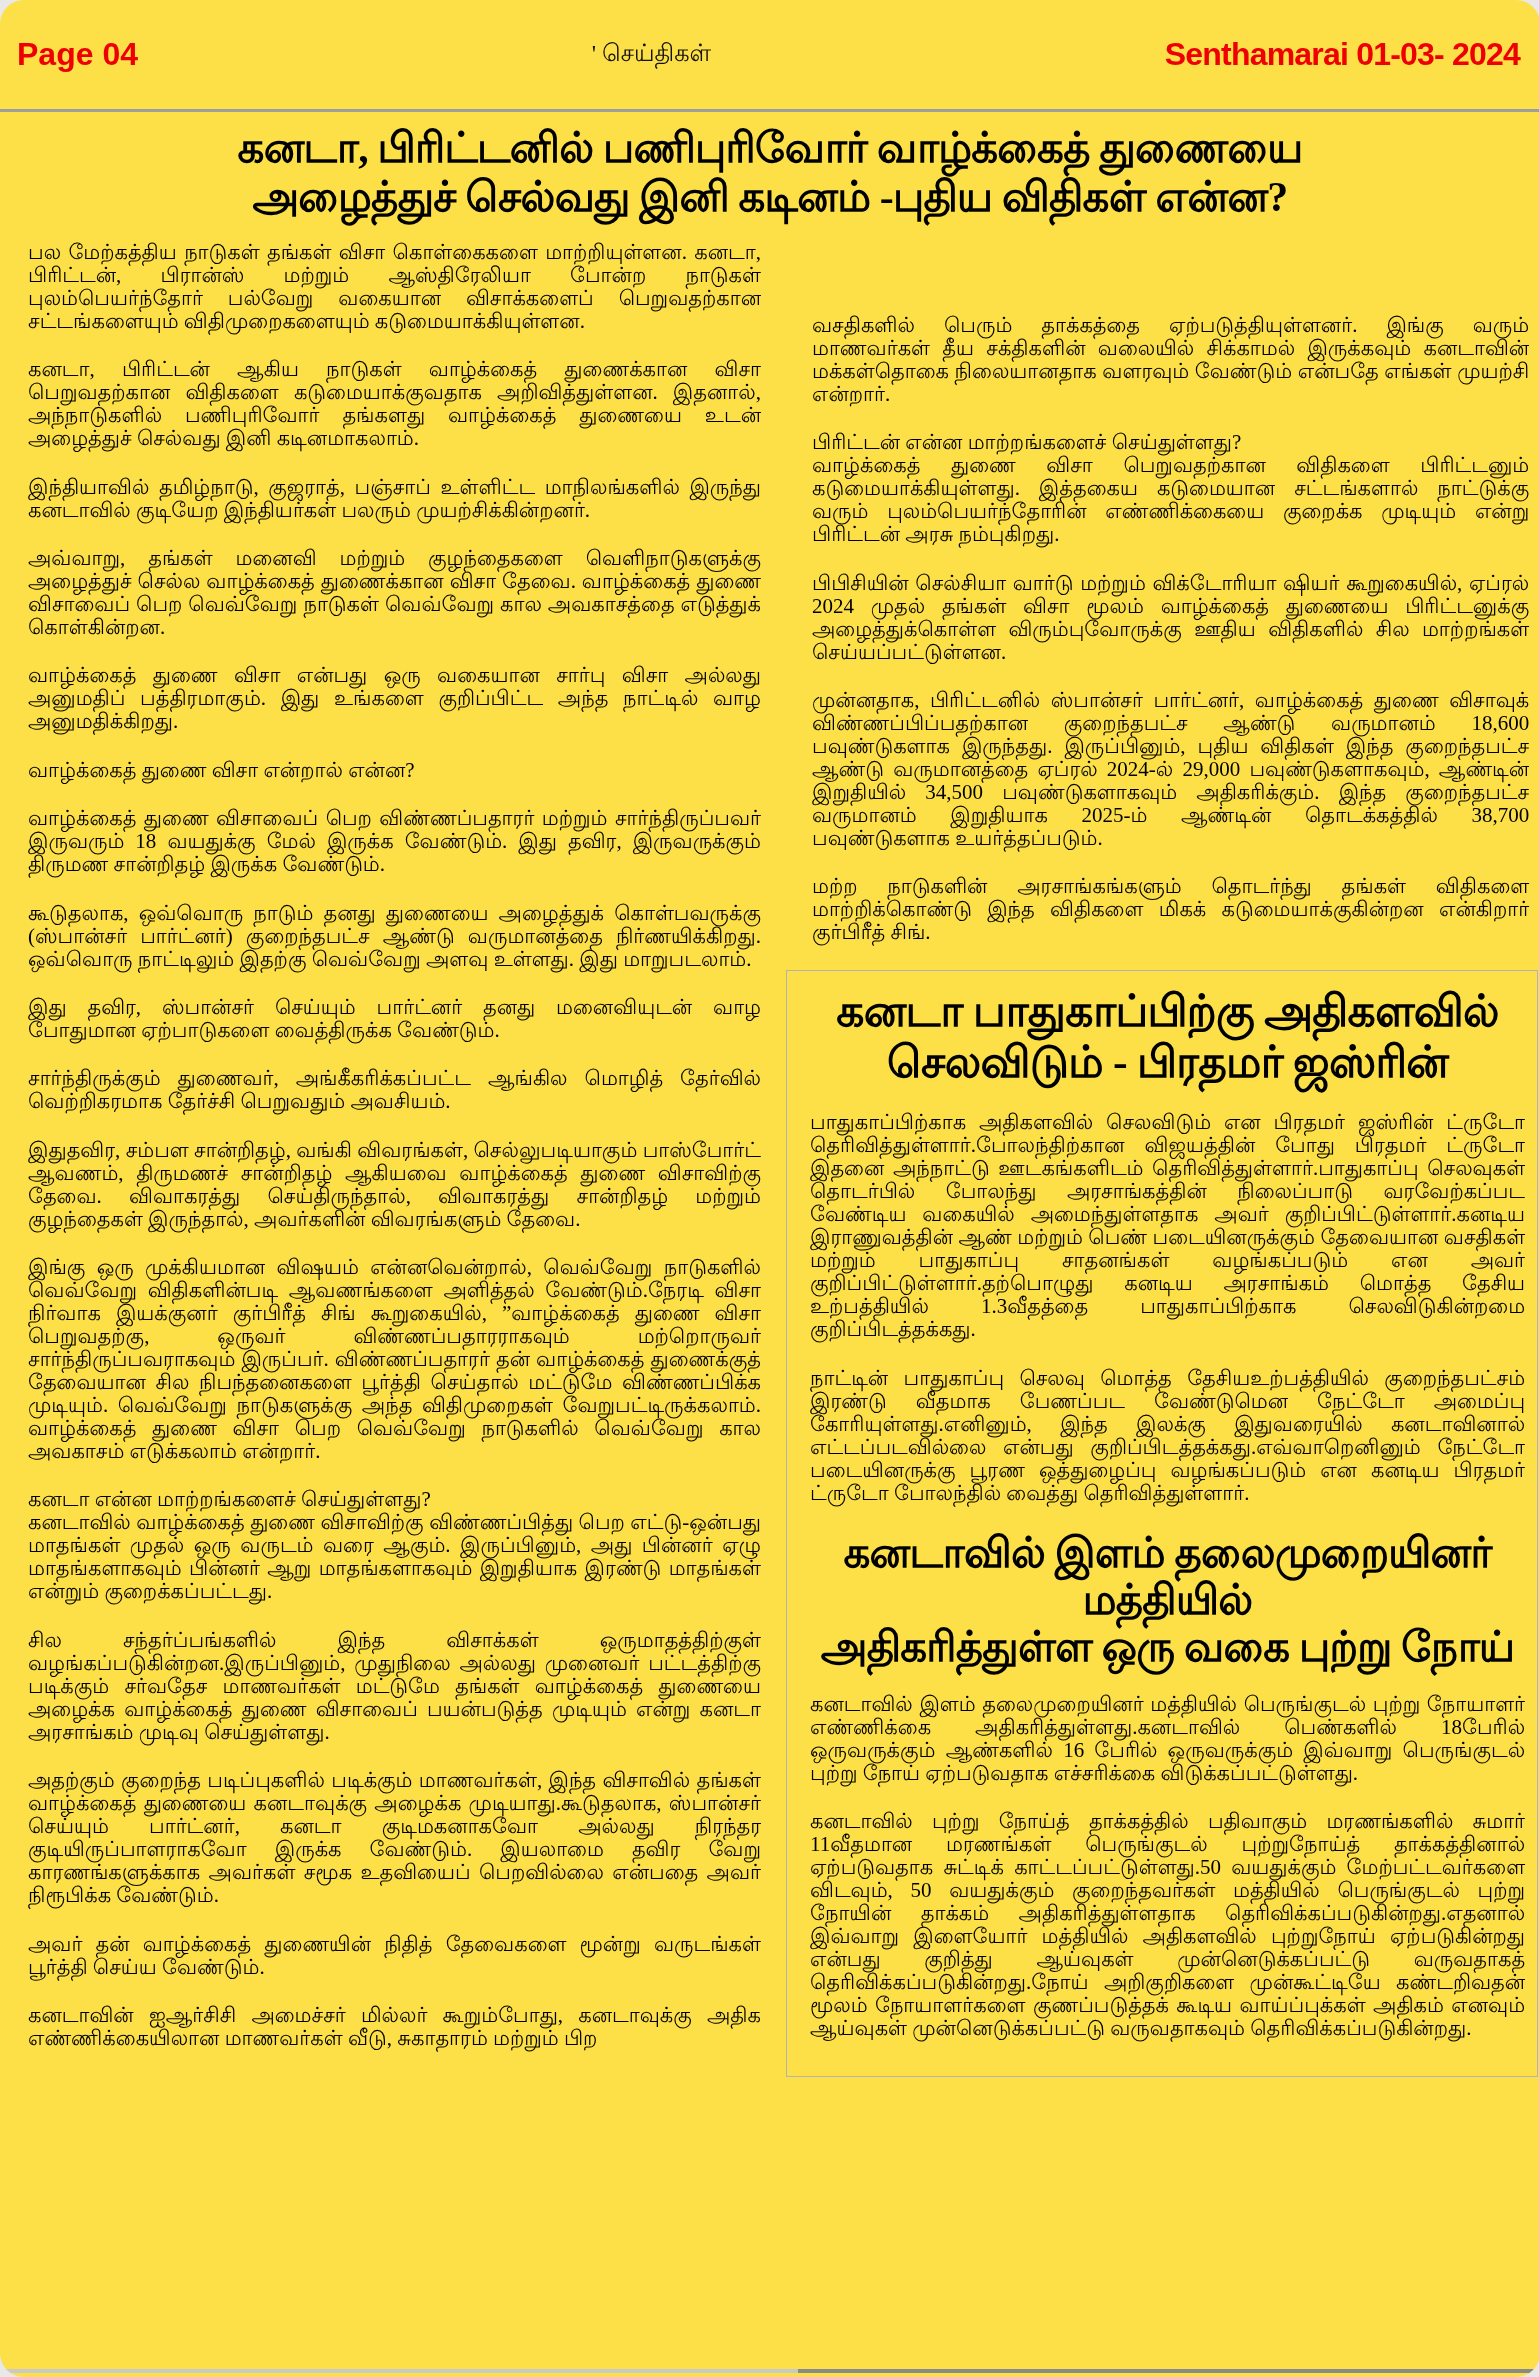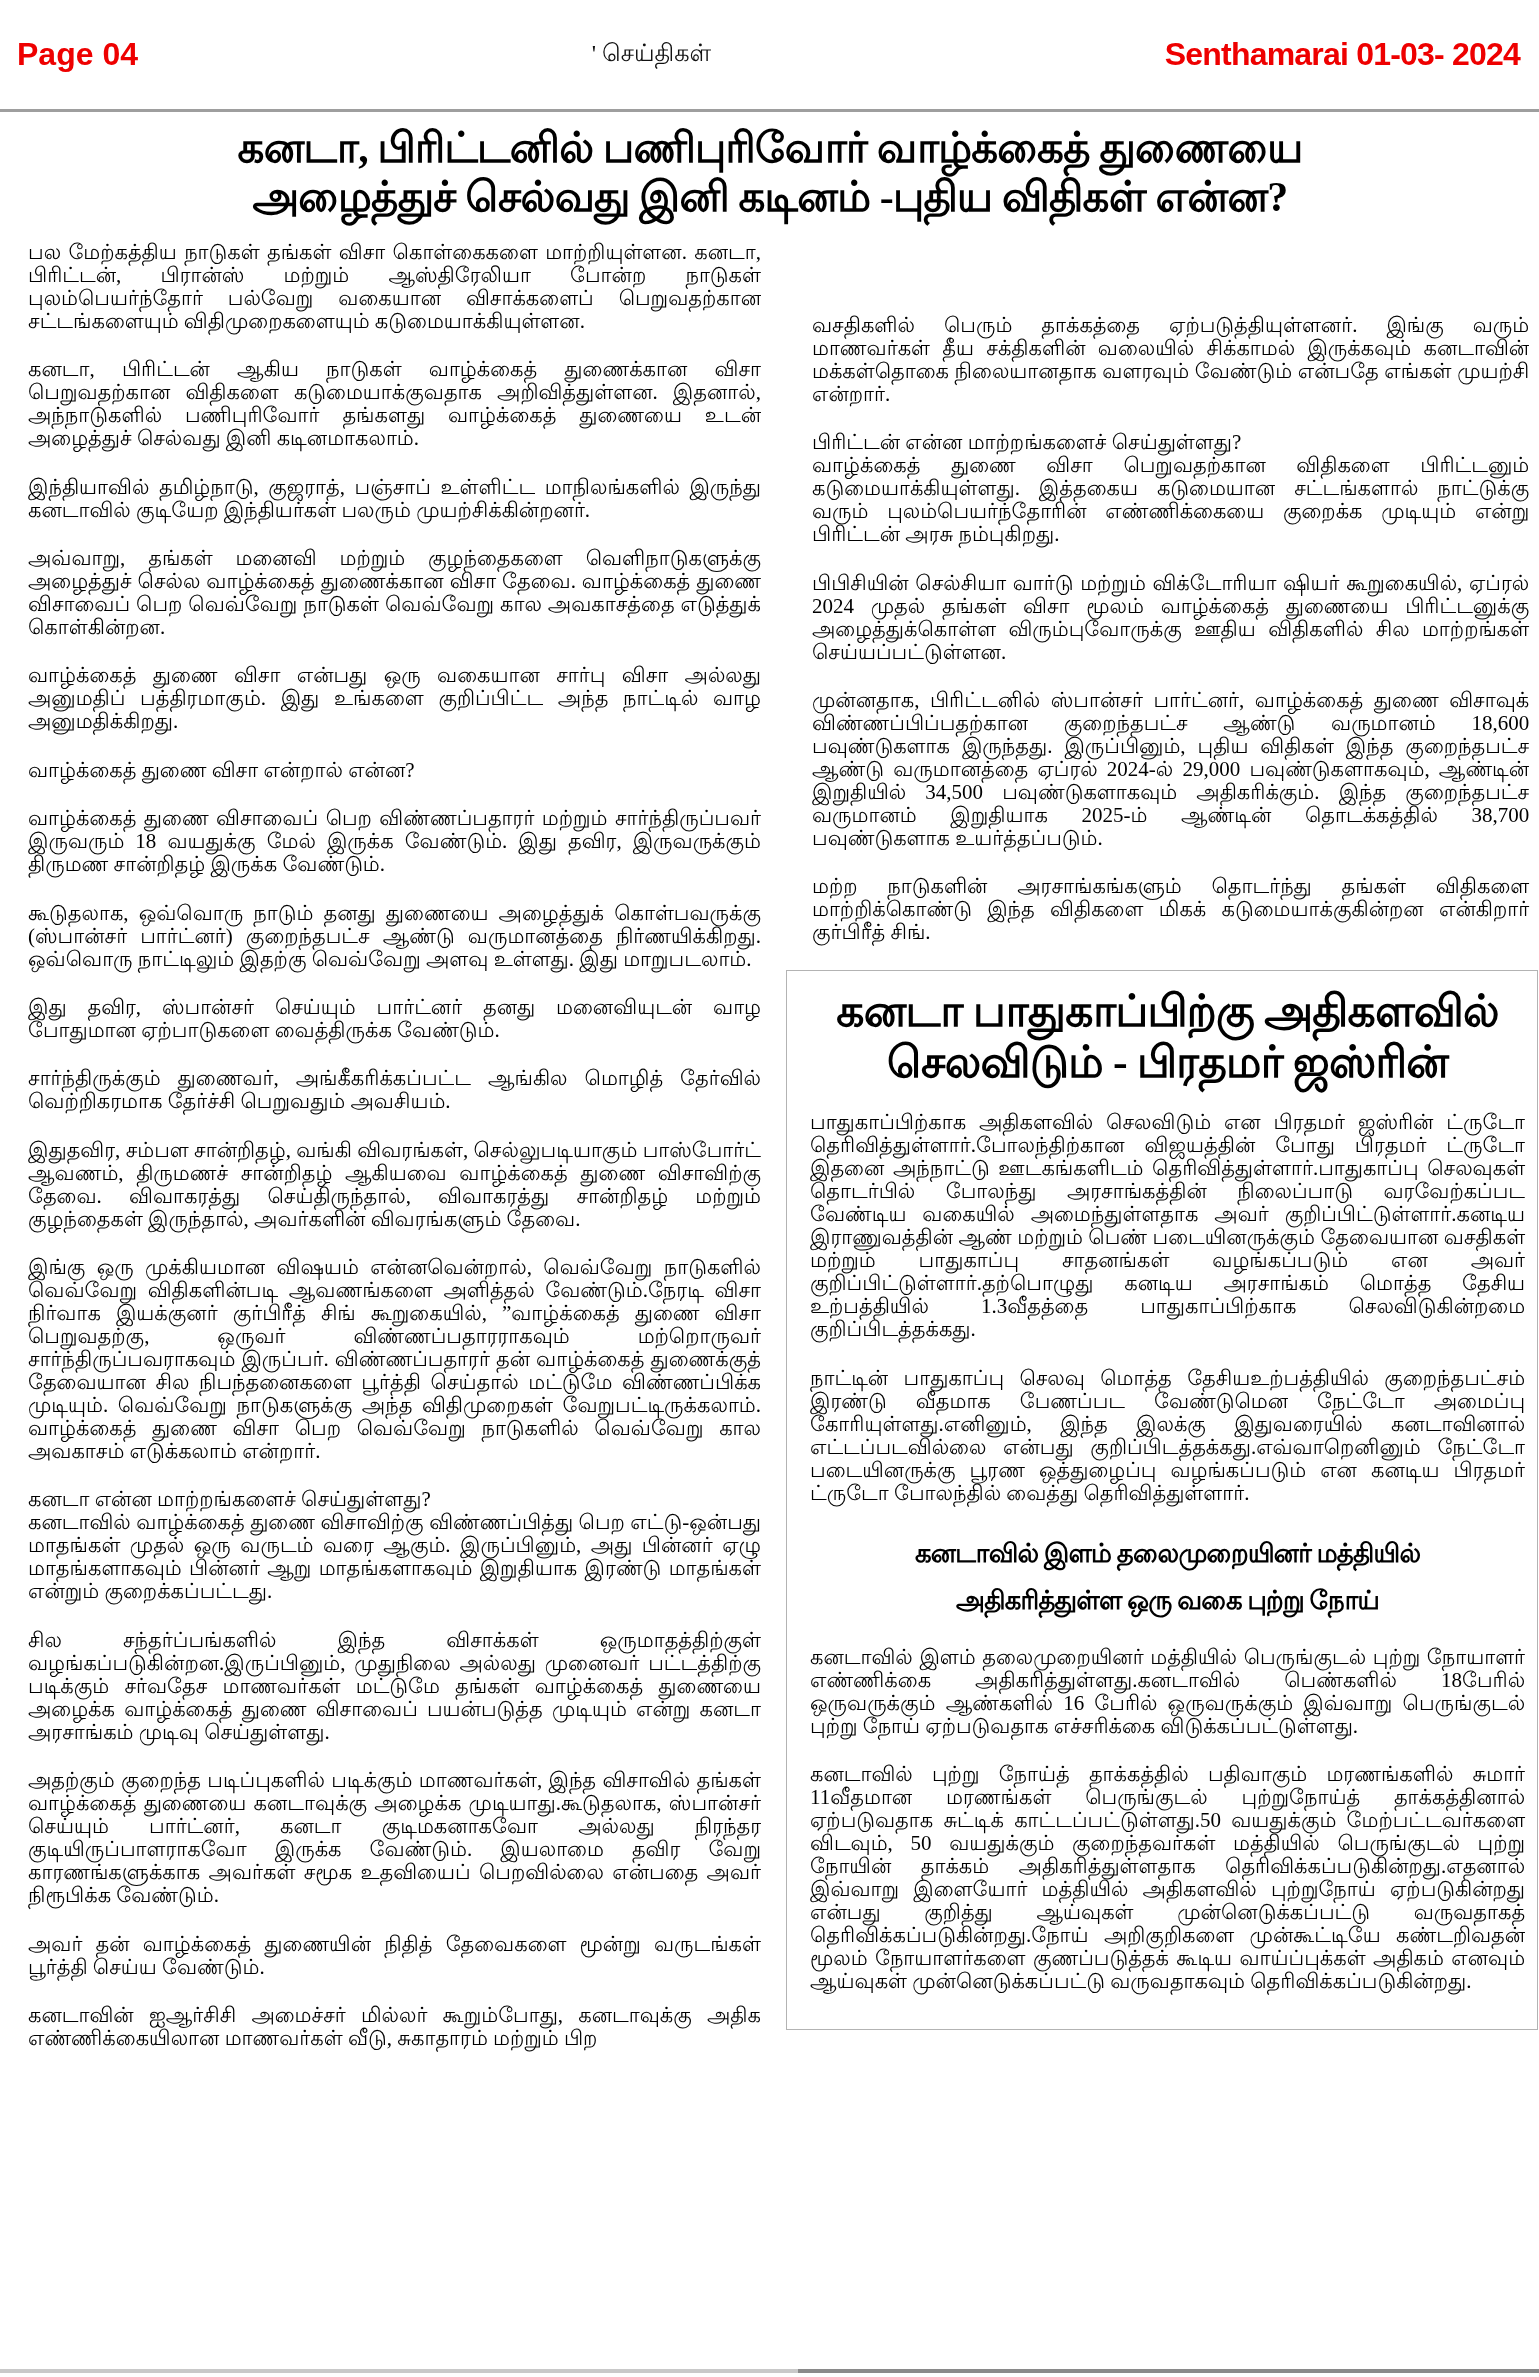--- a/index.html
+++ b/index.html
@@ -1,22 +1,23 @@
 <!DOCTYPE html>
 <html style="font-size:12.3px"><head>
 <meta charset="utf-8">
 <style>
   html,body{margin:0;padding:0;background:#e8e8e8;}
   .page{
     position:relative;
     width:1540px;height:2377px;
-    background:#ffffff;
+    background:#fde047;
     overflow:hidden;
     font-family:"Liberation Serif","DejaVu Serif",serif;
     color:#000;
+    border-radius:24px;
   }
   
   .header{
     display:flex;align-items:center;justify-content:space-between;
     height:112px;
     padding:0 20px 0 17px;
     border-bottom:3.8px solid #9e9e9e;
     box-sizing:border-box;
     font-family:"Liberation Sans","DejaVu Sans",sans-serif;
   }
@@ -55,21 +56,21 @@
     margin:3.1px -9.2px 0 -26px;
     padding:7.7px 12.3px 10.8px 23px;
   }
   .box-headline{
     text-align:center;
     font-weight:bold;
     letter-spacing:-0.8px;
     margin:7.7px 0 23px 0;
   }
   .box-headline.first{font-size:44px;line-height:51px;}
-  .box-headline.second{font-size:26px;line-height:47px;margin:10.8px 0 21.6px 0;}
+  .box-headline.second{font-size:42px;line-height:47px;margin:10.8px 0 21.6px 0;}
   
   .footer-rule-left{
     position:absolute;left:0;bottom:3.8px;width:798px;height:3.8px;background:#c9c9c9;
   }
   .footer-rule-right{
     position:absolute;left:798px;bottom:3.8px;width:742px;height:3.8px;background:#8a8a8a;
   }
 </style>
 </head>
 <body>

